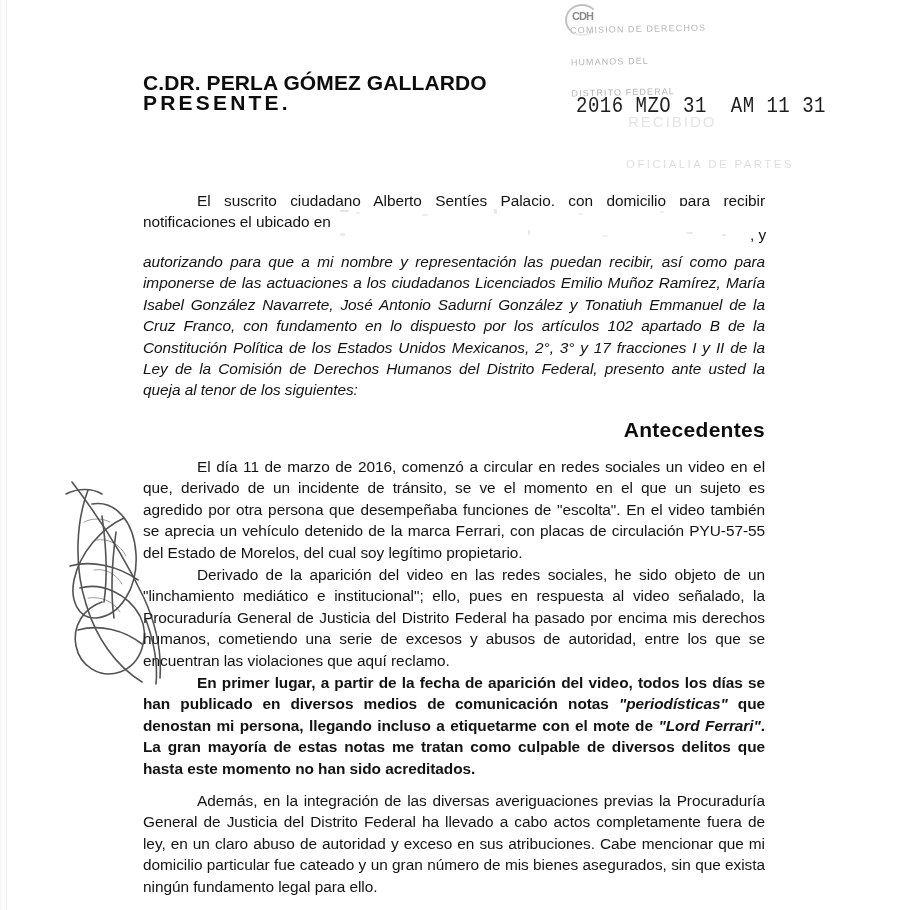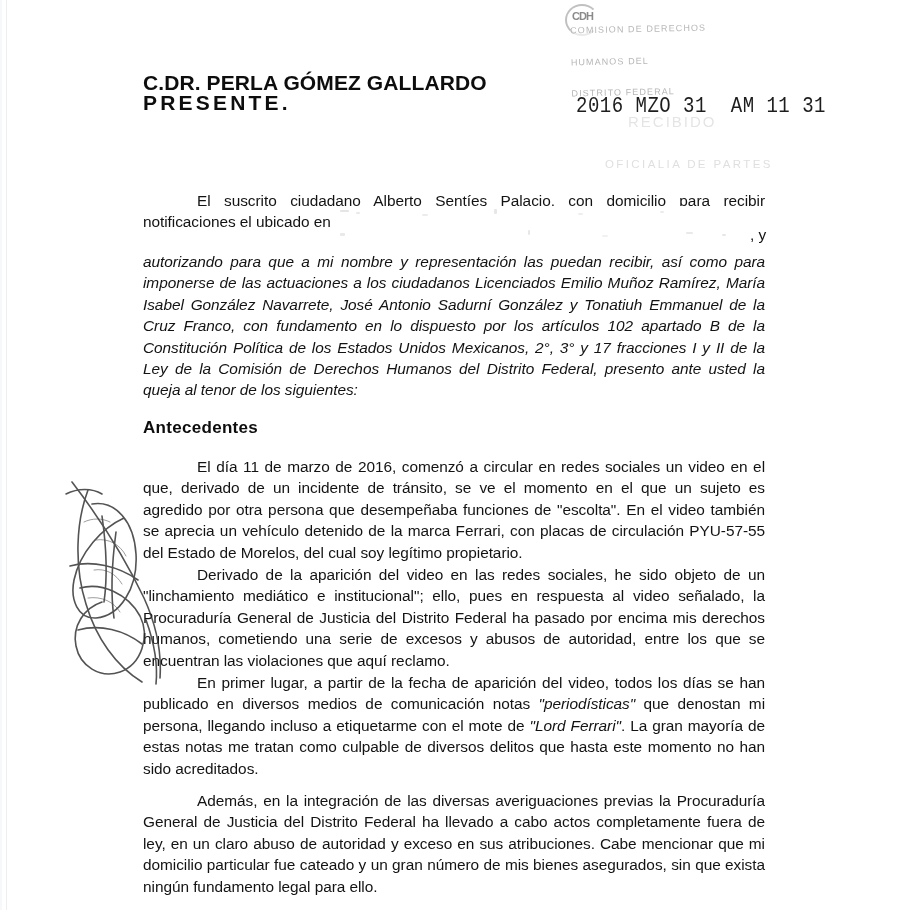--- a/index.html
+++ b/index.html
@@ -80,23 +80,23 @@
   .para.noindent { text-indent: 0; font-style: italic; }
   .para.indent { text-indent: 54px; }
   .para i { font-style: italic; }
 
   
   #antecedentes {
     position: absolute;
     left: 143px;
     top: 418px;
     width: 622px;
-    text-align: left;
-    font-weight: bold;
-    font-size: 17px;
+    text-align: right;
+    font-weight: bold;
+    font-size: 21px;
     letter-spacing: 0.3px;
     color: #0d0d0d;
   }
 
   
   #redaction {
     position: absolute;
     left: 330px;
     top: 206px;
     width: 420px;
@@ -186,20 +186,21 @@
     position: absolute;
     left: 605px;
     top: 158px;
     width: 210px;
     height: 22px;
     opacity: 0.34;
     font-size: 11.5px;
     color: #a2a2a2;
     letter-spacing: 2.4px;
     white-space: pre;
+    text-align: center;
   }
 
   
   #rubric {
     position: absolute;
     left: 58px;
     top: 470px;
     width: 120px;
     height: 225px;
     pointer-events: none;
@@ -249,21 +250,21 @@
   <div id="trailing-y">, y</div>
 
   <div class="para noindent" style="top:251px;">autorizando para que a mi nombre y representación las puedan recibir, así como para imponerse de las actuaciones a los ciudadanos Licenciados Emilio Muñoz Ramírez, María Isabel González Navarrete, José Antonio Sadurní González y Tonatiuh Emmanuel de la Cruz Franco, con fundamento en lo dispuesto por los artículos 102 apartado B de la Constitución Política de los Estados Unidos Mexicanos, 2°, 3° y 17 fracciones I y II de la Ley de la Comisión de Derechos Humanos del Distrito Federal, presento ante usted la queja al tenor de los siguientes:</div>
 
   <div id="antecedentes">Antecedentes</div>
 
   <div class="para indent" style="top:456px;">El día 11 de marzo de 2016, comenzó a circular en redes sociales un video en el que, derivado de un incidente de tránsito, se ve el momento en el que un sujeto es agredido por otra persona que desempeñaba funciones de "escolta". En el video también se aprecia un vehículo detenido de la marca Ferrari, con placas de circulación PYU-57-55 del Estado de Morelos, del cual soy legítimo propietario.</div>
 
   <div class="para indent" style="top:564px;">Derivado de la aparición del video en las redes sociales, he sido objeto de un "linchamiento mediático e institucional"; ello, pues en respuesta al video señalado, la Procuraduría General de Justicia del Distrito Federal ha pasado por encima mis derechos humanos, cometiendo una serie de excesos y abusos de autoridad, entre los que se encuentran las violaciones que aquí reclamo.</div>
 
-  <div class="para indent" style="top:672px;">
+  <div class="para indent" style="top:672px;font-weight:bold;">
     <span>En primer lugar, a partir de la fecha de aparición del video, todos los días se han publicado en diversos medios de comunicación notas </span><i>"periodísticas"</i><span> que denostan mi persona, llegando incluso a etiquetarme con el mote de </span><i>"Lord Ferrari"</i><span>. La gran mayoría de estas notas me tratan como culpable de diversos delitos que hasta este momento no han sido acreditados.</span>
   </div>
 
   <div class="para indent" style="top:790px;">Además, en la integración de las diversas averiguaciones previas la Procuraduría General de Justicia del Distrito Federal ha llevado a cabo actos completamente fuera de ley, en un claro abuso de autoridad y exceso en sus atribuciones. Cabe mencionar que mi domicilio particular fue cateado y un gran número de mis bienes asegurados, sin que exista ningún fundamento legal para ello.</div>
 
   <svg id="rubric" viewBox="0 0 120 225" xmlns="http://www.w3.org/2000/svg">
     <g fill="none" stroke="#2e2e2e" stroke-width="1.6" stroke-linecap="round" opacity="0.82">
       <path d="M14 12 C 40 46, 66 86, 86 128 C 96 150, 104 178, 102 208"></path>
       <path d="M30 20 C 18 52, 16 96, 28 134 C 38 168, 58 196, 84 212"></path>
       <path d="M34 34 C 58 30, 76 52, 78 84 C 80 118, 62 146, 38 148 C 20 149, 12 130, 16 110 C 22 82, 44 58, 66 48"></path>

